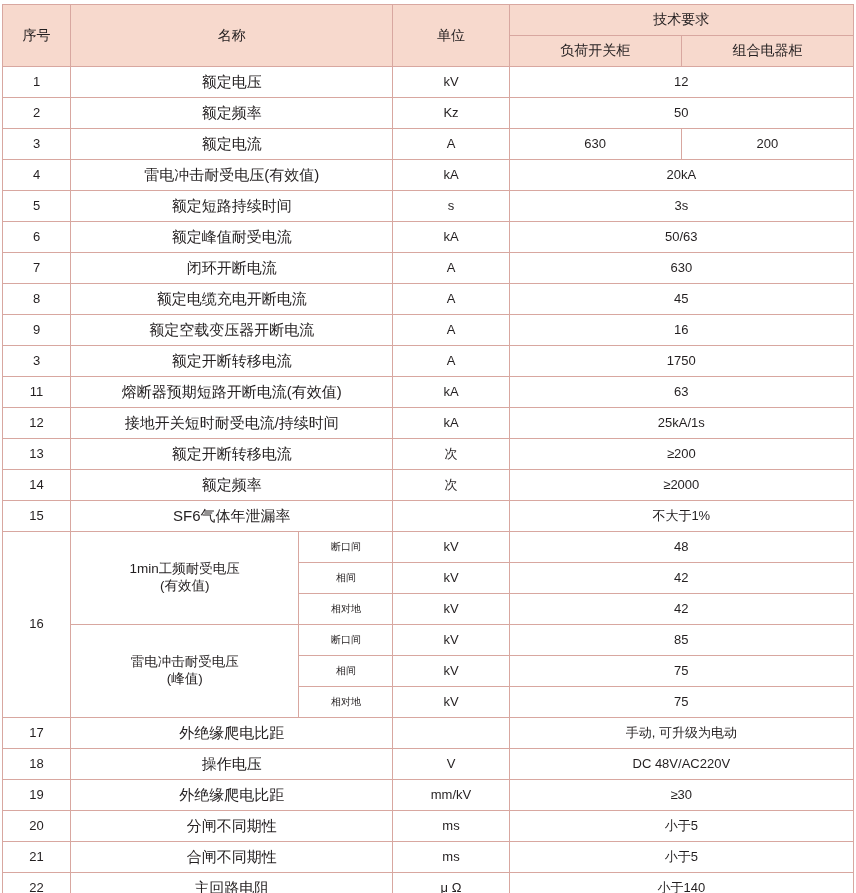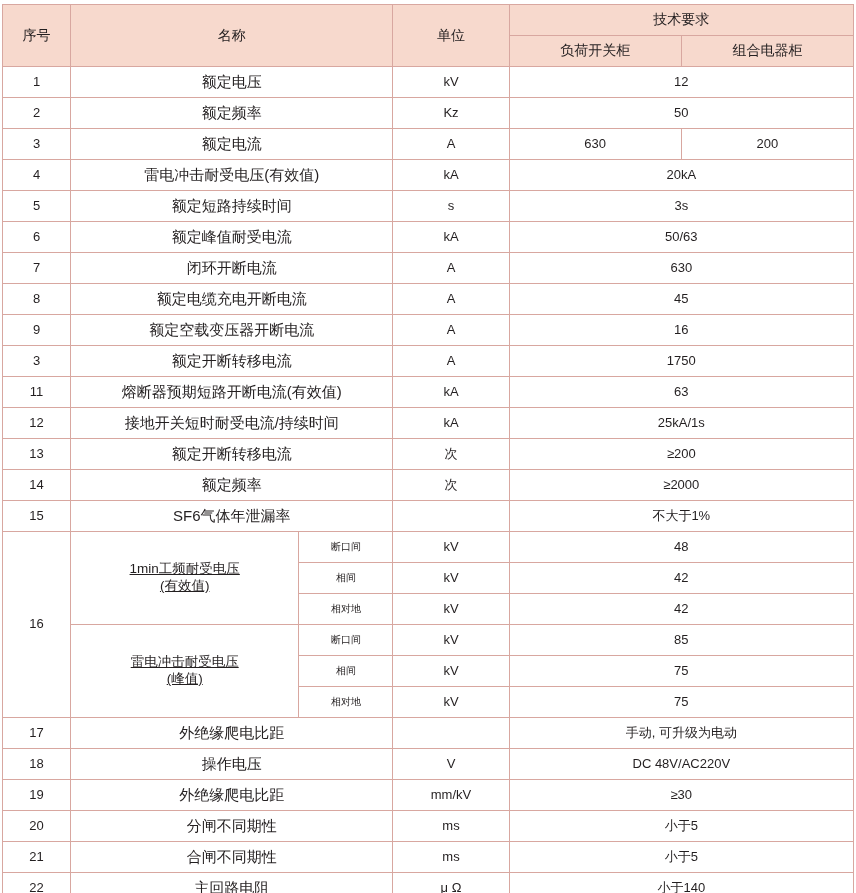--- a/index.html
+++ b/index.html
@@ -61,21 +61,21 @@
   }
   td.sub-cell {
     font-size: 10px;
   }
   td.num-cell {
     font-size: 13px;
   }
   td.val-cell {
     font-size: 13px;
   }
-  .two-line { display: block; text-decoration: underline; }
+  .two-line { display: block; }
 </style>
 </head>
 <body>
 
 <div class="sheet">
   <table class="spec">
     <colgroup>
       <col class="col-no">
       <col class="col-name">
       <col class="col-sub">

